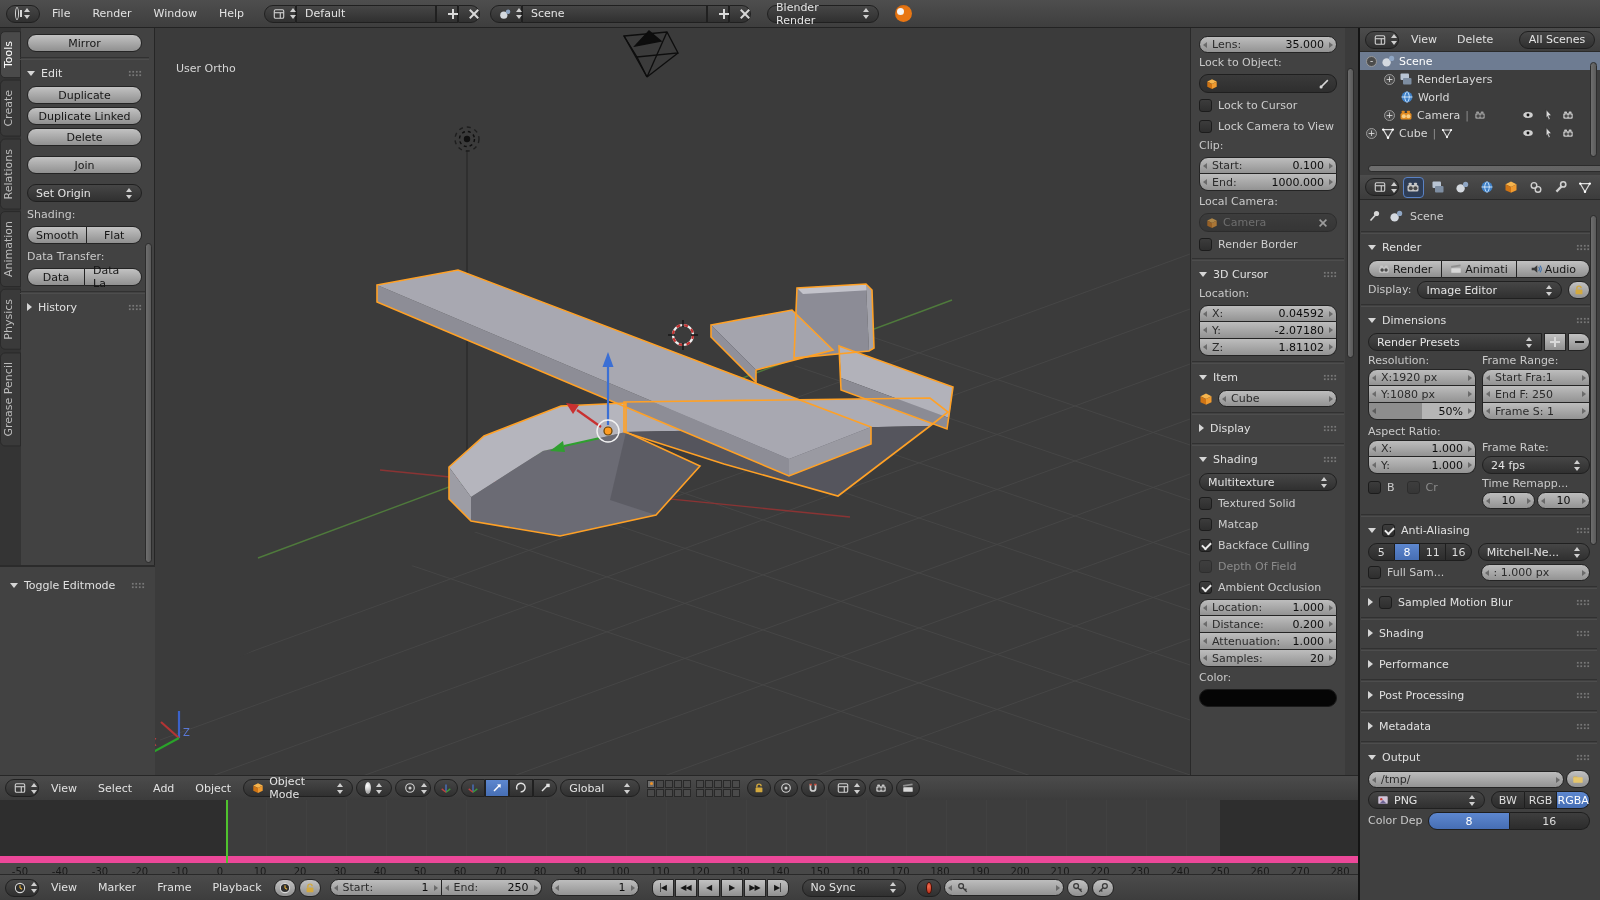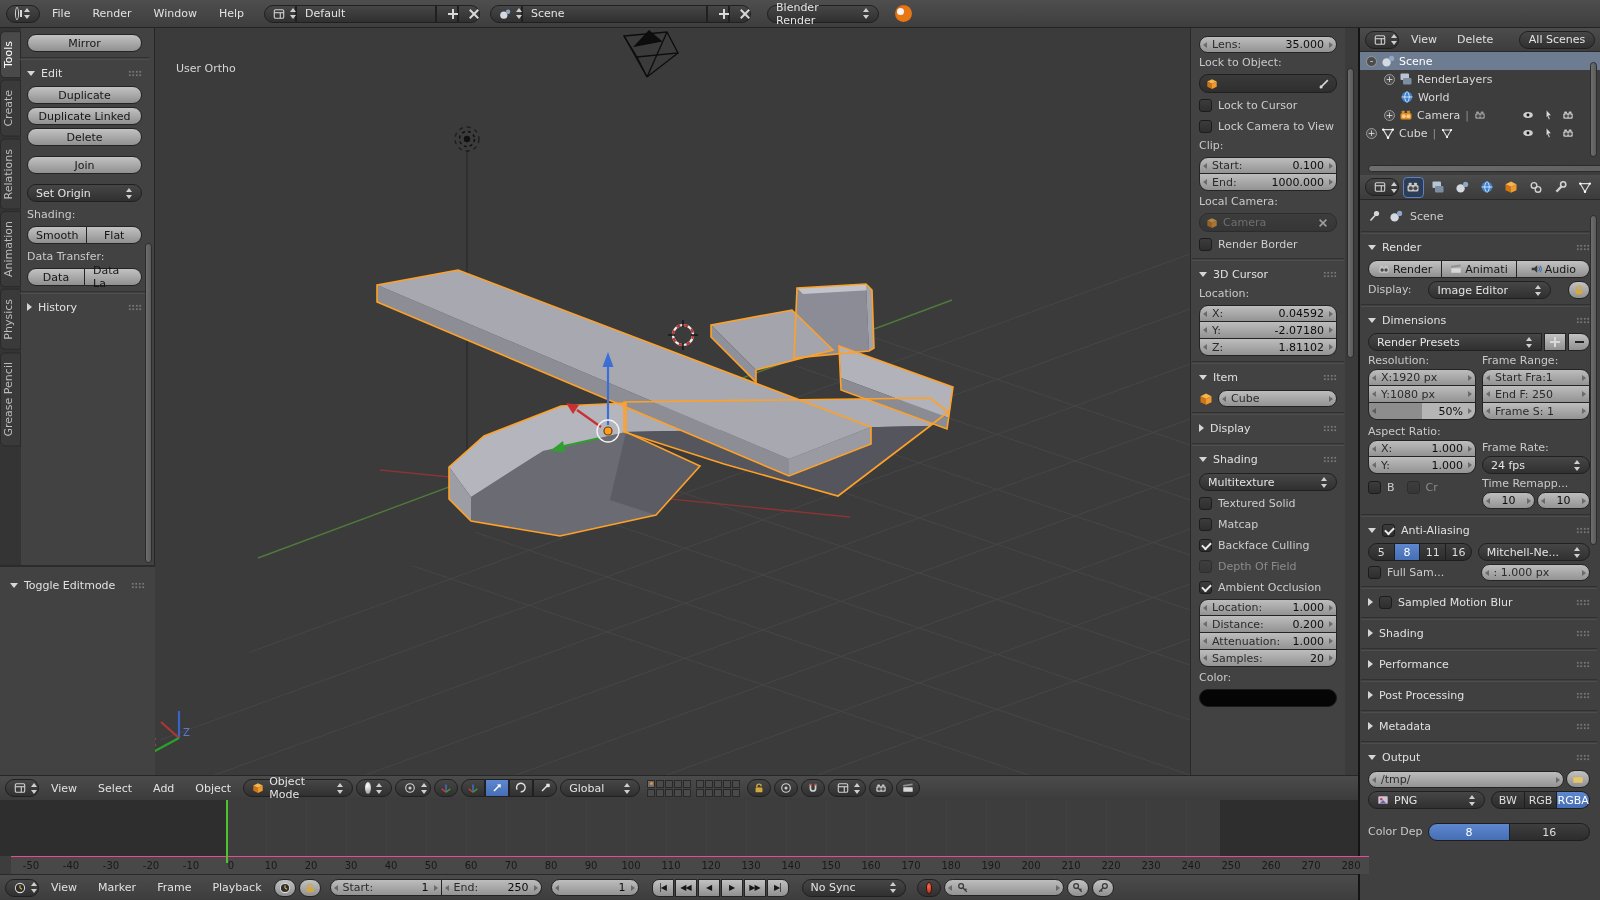--- a/index.html
+++ b/index.html
@@ -97,21 +97,21 @@
 .ptab.on{background:#2e3d56;border:1px solid #5a82c4}
 .pbody{padding:6px 10px 0 8px}
 .pbody>*{margin-bottom:3px}
 .two{display:flex;gap:6px}
 .two>div{flex:1;min-width:0}
 .lbl{height:15px;color:#c9c9c9;white-space:nowrap;overflow:hidden}
 
 #timeline{left:0;top:800px;width:1358px;height:100px;background:#3d3d3d}
 .tl-out{position:absolute;top:0;height:56px;background:#2e2e2e}
 .tl-lines{position:absolute;top:0;height:56px;left:226px;width:994px;background:repeating-linear-gradient(90deg,#444 0 1px,transparent 1px 40px);opacity:.6}
-.tl-ruler{position:absolute;top:56px;left:11px;width:1358px;height:18px;background:#484848;border-top:1px solid #ec4899;display:flex;overflow:hidden}
+.tl-ruler{position:absolute;top:56px;left:0;width:1358px;height:18px;background:#484848;border-top:7px solid #ec4899;display:flex;overflow:hidden}
 .tick{flex:0 0 40px;text-align:center;color:#191919;font-size:10px;line-height:17px}
 .playhead{position:absolute;left:226px;top:0;width:2px;height:63px;background:#4fc32e}
 .tl-head{position:absolute;top:74px;left:0;width:1358px;height:26px;background:linear-gradient(#4b4b4b,#3d3d3d);border-top:1px solid #292929;display:flex;align-items:center;gap:3px;padding:0 5px}
 .tl-head .menu{padding:0 9px;color:#e2e2e2}
 .pbtn{width:22px;height:18px;font-size:8px;letter-spacing:-1px;padding:0 2px}
 .rec{width:12px;height:12px;border-radius:50%;background:radial-gradient(circle at 38% 32%,#f06a4e,#b92d18);border:1px solid #4a0e05}
 </style>
 </head>
 <body>
 
@@ -879,21 +879,21 @@
           </svg>
           <span>Animati</span>
         </div>
       <div class="bl" style="gap:3px">
           <svg class="icon12">
             <use href="#s-spk"></use>
           </svg>
           <span>Audio</span>
         </div>
     </div>
-    <div class="flex" style="gap:17px;margin-top:3px">
+    <div class="flex" style="gap:6px;margin-top:3px">
       <span class="lbl">Display:</span>
       <div class="bd" style="flex:1">
           <span>Image Editor</span>
           <span class="ud"></span>
         </div>
       <div class="bl" style="width:22px;padding:0">
           <svg class="icon12">
             <use href="#s-lock"></use>
           </svg>
         </div>
@@ -1057,21 +1057,21 @@
           </svg>
           <span>PNG</span>
           <span class="ud"></span>
         </div>
       <div class="segd">
         <span>BW</span>
         <span>RGB</span>
         <span class="on">RGBA</span>
       </div>
     </div>
-    <div class="two" style="margin-top:14px">
+    <div class="two" style="margin-top:3px">
       <span class="lbl" style="align-self:center">Color Dep</span>
       <div class="segd">
         <span class="on">8</span>
         <span>16</span>
       </div>
     </div>
   </div>
   <div class="sb" style="right:3px;top:40px;width:7px;height:330px"></div>
 </div>
 

